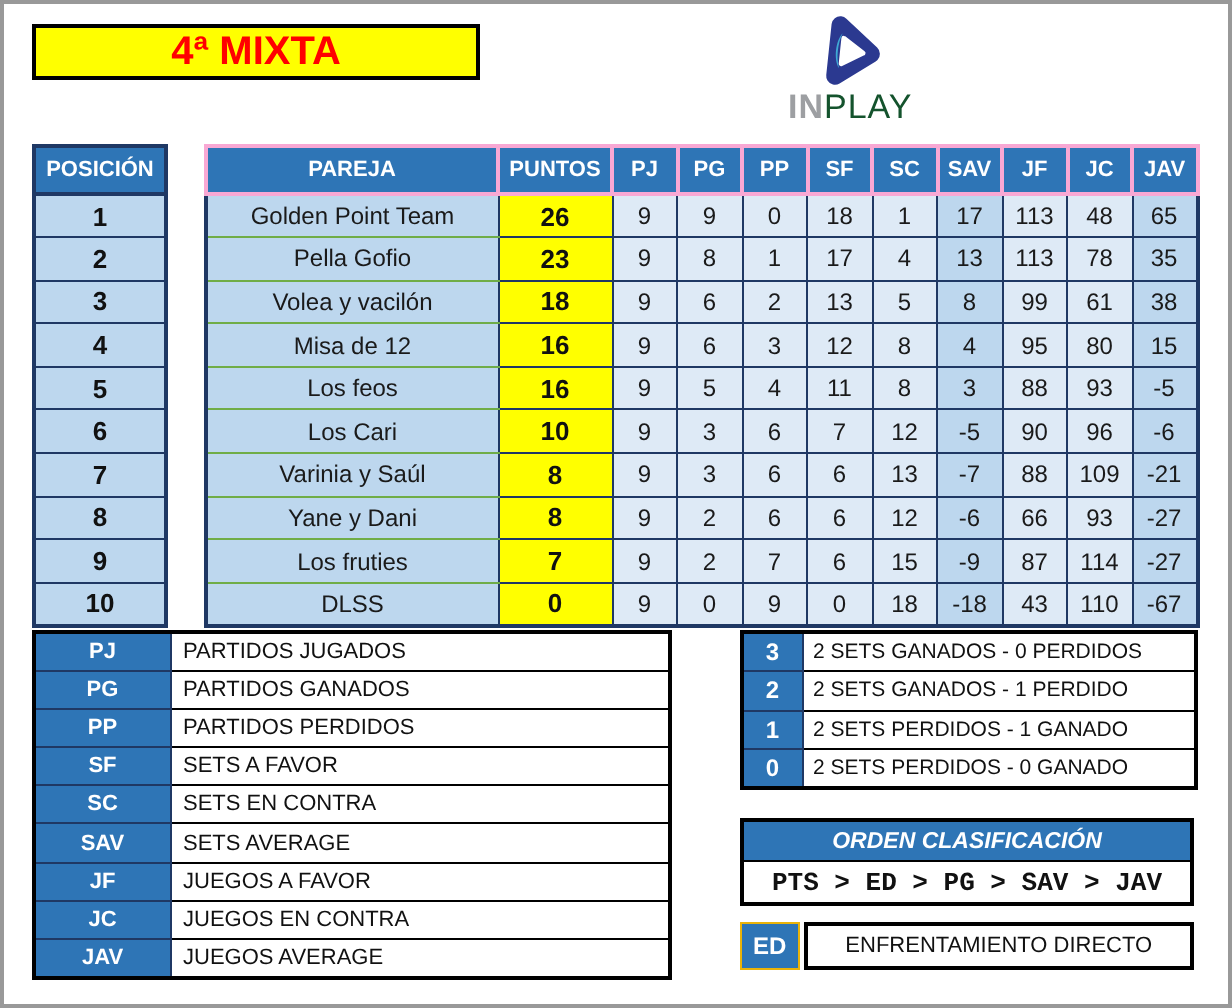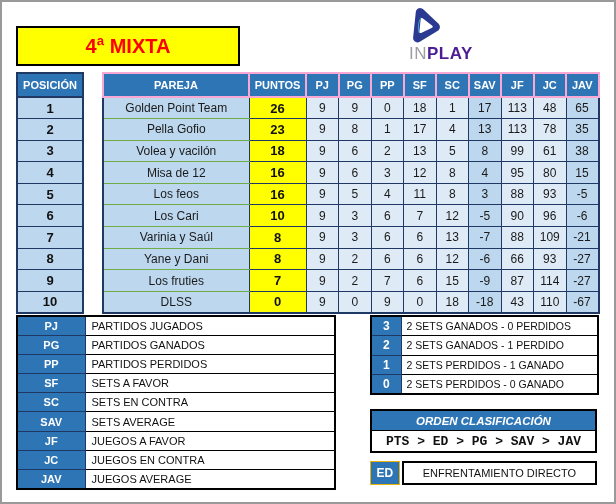--- a/index.html
+++ b/index.html
@@ -8,32 +8,32 @@
     font-family: "Liberation Sans", sans-serif;
     background: #ffffff;
     position: relative;
     border: 2px solid #999999;
     overflow: hidden;
     color: #1a1a1a;
   }
 
   
   .title-box {
-    position: absolute; left: 14px; top: 24px; width: 224px; height: 40px;
+    position: absolute; left: 14px; top: 10px; width: 224px; height: 28px;
     background: #FFFF00; border: 2px solid #000000;
     display: flex; align-items: center; justify-content: center;
     font-size: 20px; font-weight: bold; color: #FF0000;
   }
 
   
   .logo { position: absolute; left: 388px; top: 2px; width: 110px; height: 62px; text-align: left; }
   .logo-icon { position: absolute; left: 14px; top: 2px; }
   .logo-text { position: absolute; left: 4px; top: 40px; font-size: 17px; letter-spacing: 0.5px; }
-  .logo-text .lt-light { color: #9d9fa2; font-weight: normal; margin-left: 15px; }
-  .logo-text .lt-bold  { color: #4c1d95; font-weight: bold; }
+  .logo-text .lt-light { color: #9d9fa2; font-weight: bold; }
+  .logo-text .lt-bold  { color: #14532d; font-weight: normal; }
 
   
   table { border-collapse: collapse; table-layout: fixed; border-radius: 21px; }
   th, td { overflow: hidden; white-space: nowrap; }
 
   
   .pos-table { position: absolute; left: 14px; top: 70px; width: 68px; }
   .pos-table th {
     background: #2E75B6; color: #ffffff; font-size: 11px; font-weight: bold;
     height: 24px; border: 2px solid #1F3864; text-align: center;

